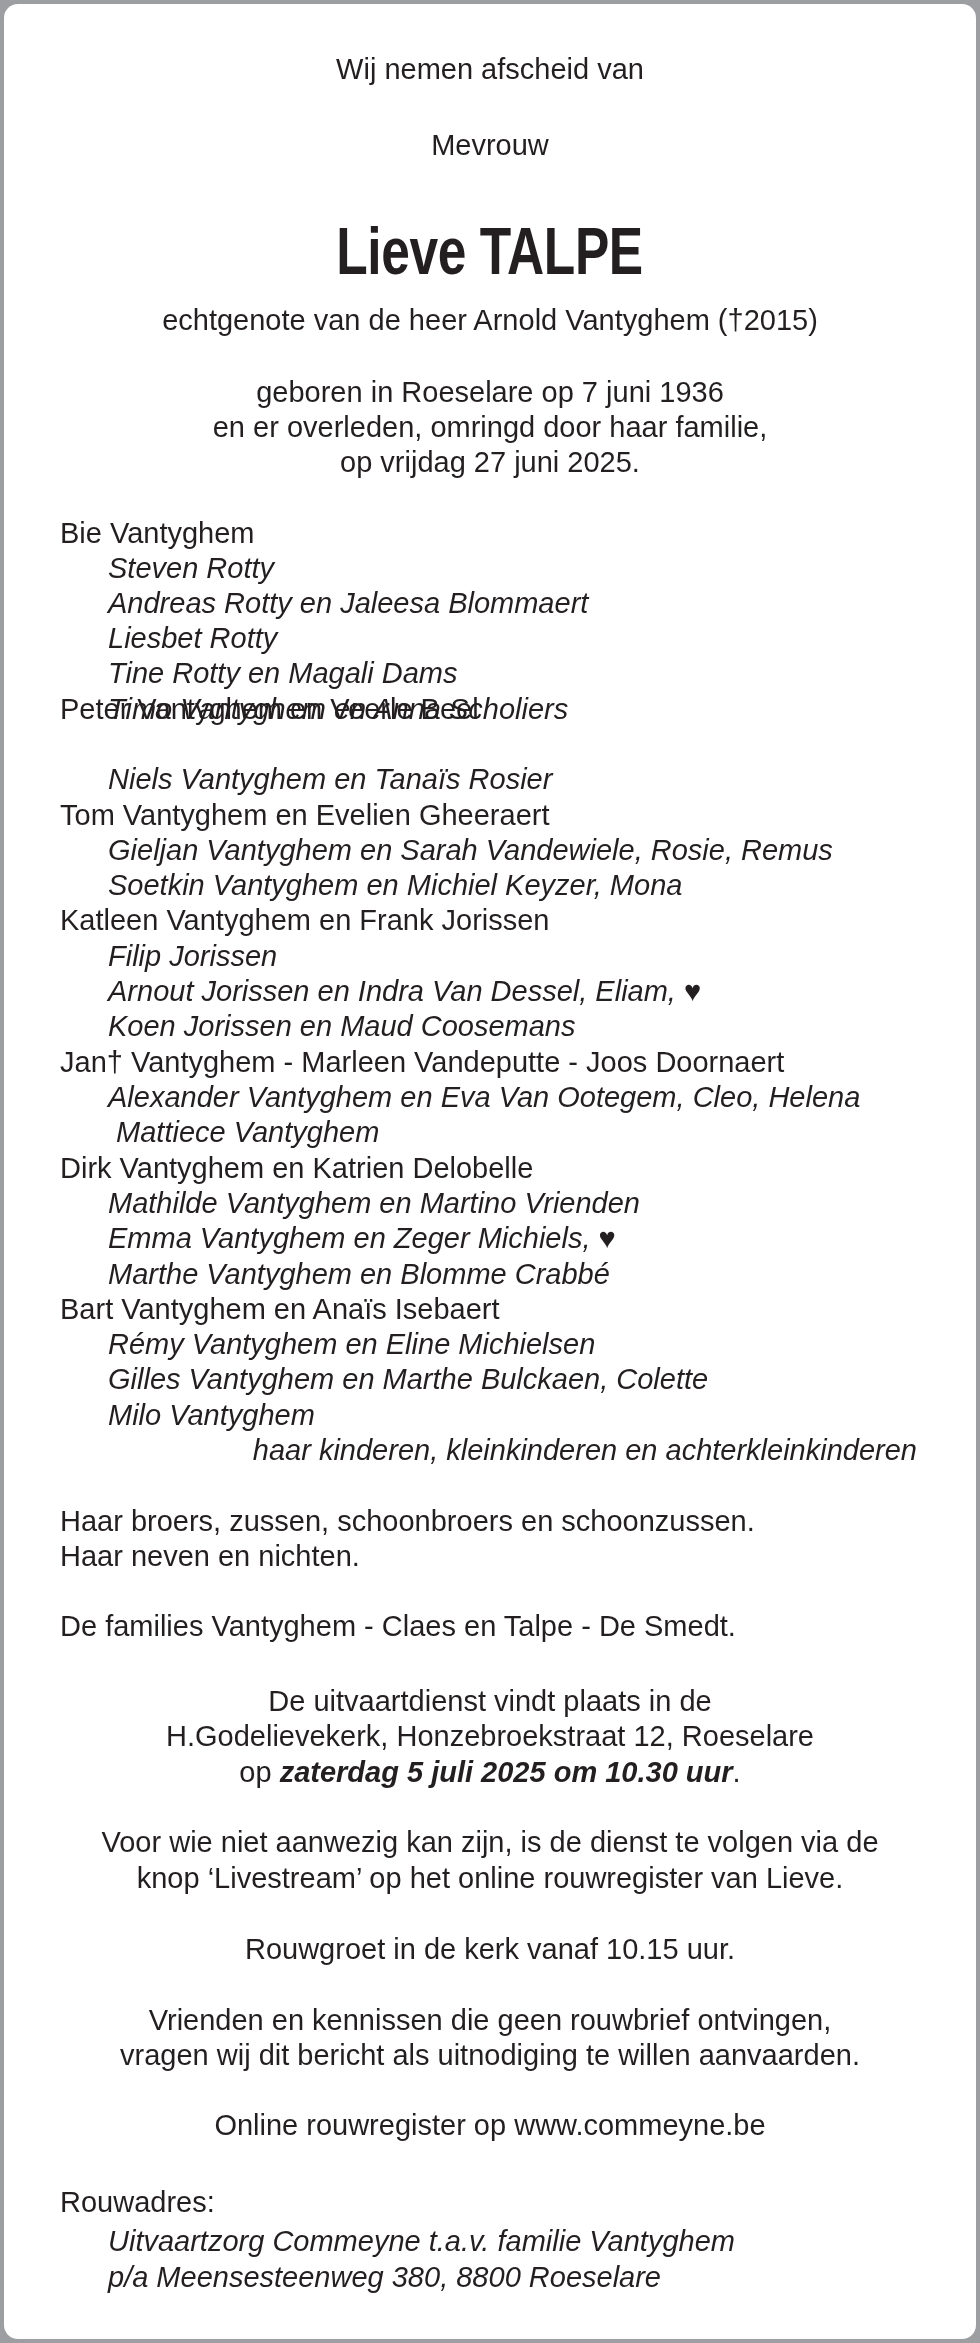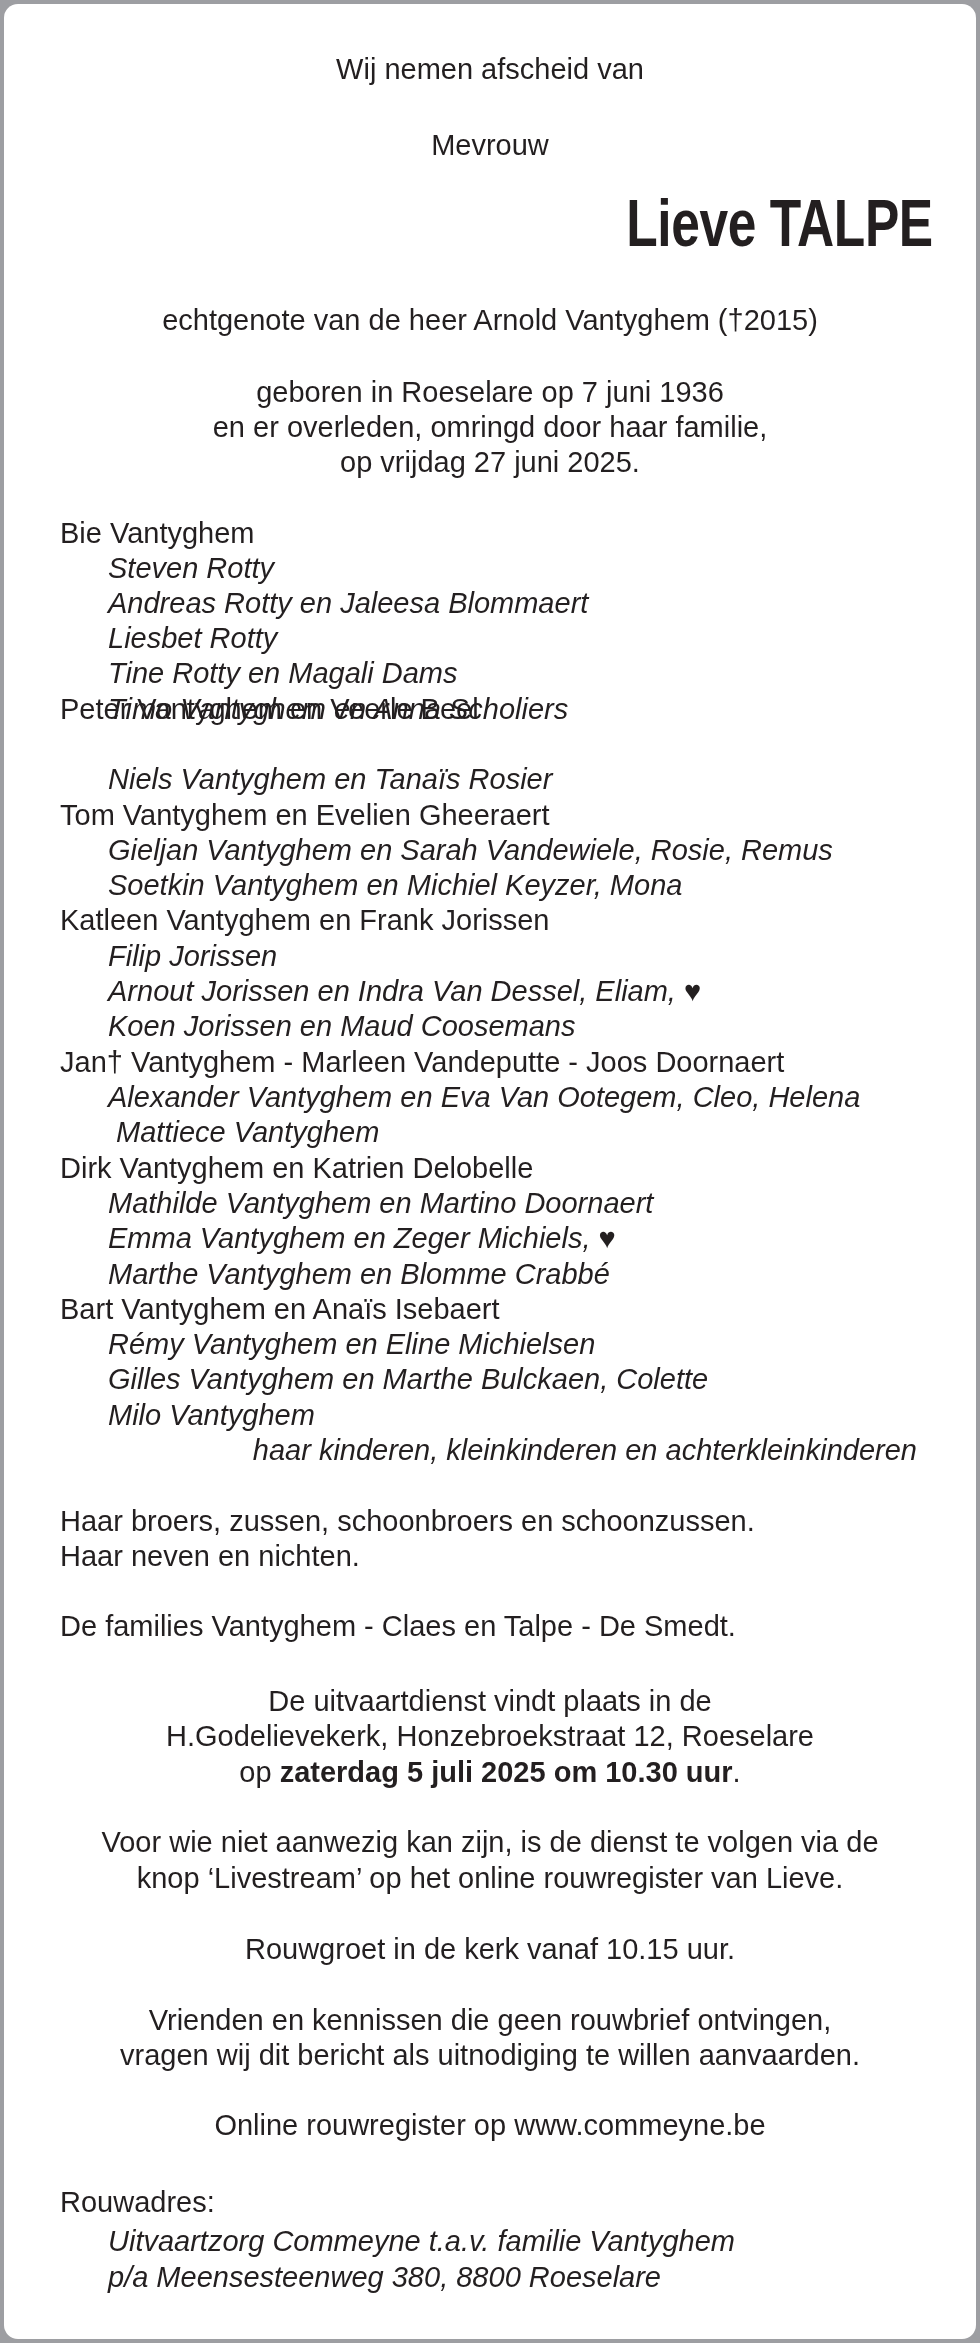--- a/index.html
+++ b/index.html
@@ -23,33 +23,33 @@
     position: absolute;
     white-space: pre;
     line-height: 35px;
     height: 35px;
   }
   .center { left: 0; width: 972px; text-align: center; }
   .left0 { left: 56px; }
   .left1 { left: 104px; font-style: italic; }
   .italic { left: 0; width: 913px; text-align: right; font-style: italic; }
   .title {
-    position: absolute; left: 0; width: 972px; text-align: right;
-    top: 184px; height: 70px; line-height: 70px;
+    position: absolute; left: 0; width: 972px; text-align: center;
+    top: 212px; height: 70px; line-height: 70px;
   }
   .title span {
     display: inline-block;
     font-family: "Liberation Sans", sans-serif;
     font-weight: bold;
     font-size: 66px;
     transform: scaleX(0.78);
     transform-origin: center;
     letter-spacing: -0.5px;
   }
-  b { font-weight: bold; }
+  b { font-weight: bold; font-style: italic; }
 </style>
 </head>
 <body>
 
 <div class="sheet">
 
   <div class="line center" style="top:48px">Wij nemen afscheid van</div>
   <div class="line center" style="top:124px">Mevrouw</div>
   <div class="title"><span>Lieve TALPE</span></div>
   <div class="line center" style="top:299px">echtgenote van de heer Arnold Vantyghem (†2015)</div>
@@ -71,21 +71,21 @@
     <div class="line left1" style="top:829px">Gieljan Vantyghem en Sarah Vandewiele, Rosie, Remus</div>
     <div class="line left1" style="top:864px">Soetkin Vantyghem en Michiel Keyzer, Mona</div>
     <div class="line left0" style="top:899px">Katleen Vantyghem en Frank Jorissen</div>
     <div class="line left1" style="top:935px">Filip Jorissen</div>
     <div class="line left1" style="top:970px">Arnout Jorissen en Indra Van Dessel, Eliam, ♥</div>
     <div class="line left1" style="top:1005px">Koen Jorissen en Maud Coosemans</div>
     <div class="line left0" style="top:1041px">Jan† Vantyghem - Marleen Vandeputte - Joos Doornaert</div>
     <div class="line left1" style="top:1076px">Alexander Vantyghem en Eva Van Ootegem, Cleo, Helena</div>
     <div class="line left1" style="top:1111px"> Mattiece Vantyghem</div>
     <div class="line left0" style="top:1147px">Dirk Vantyghem en Katrien Delobelle</div>
-    <div class="line left1" style="top:1182px">Mathilde Vantyghem en Martino Doornaert</div>
+    <div class="line left1" style="top:1182px">Mathilde Vantyghem en Martino Vrienden</div>
     <div class="line left1" style="top:1217px">Emma Vantyghem en Zeger Michiels, ♥</div>
     <div class="line left1" style="top:1253px">Marthe Vantyghem en Blomme Crabbé</div>
     <div class="line left0" style="top:1288px">Bart Vantyghem en Anaïs Isebaert</div>
     <div class="line left1" style="top:1323px">Rémy Vantyghem en Eline Michielsen</div>
     <div class="line left1" style="top:1358px">Gilles Vantyghem en Marthe Bulckaen, Colette</div>
     <div class="line left1" style="top:1394px">Milo Vantyghem</div>
     <div class="line italic" style="top:1429px">haar kinderen, kleinkinderen en achterkleinkinderen</div>
   </div>
 
   <div class="line left0" style="top:1500px">Haar broers, zussen, schoonbroers en schoonzussen.</div>

